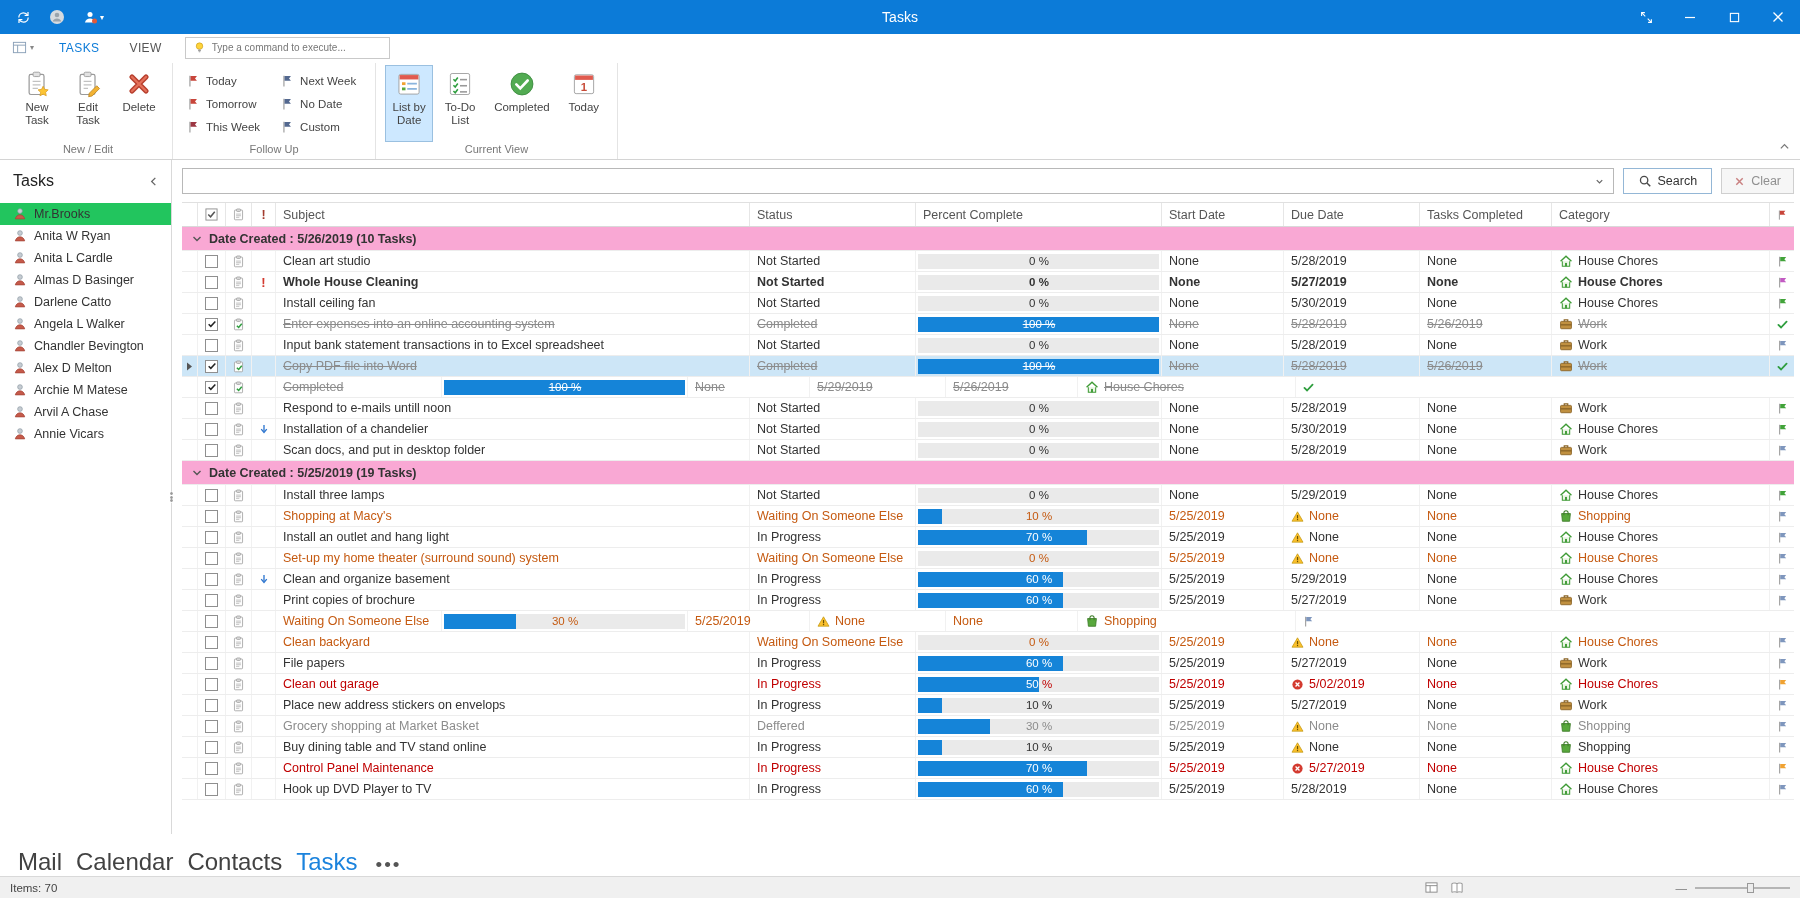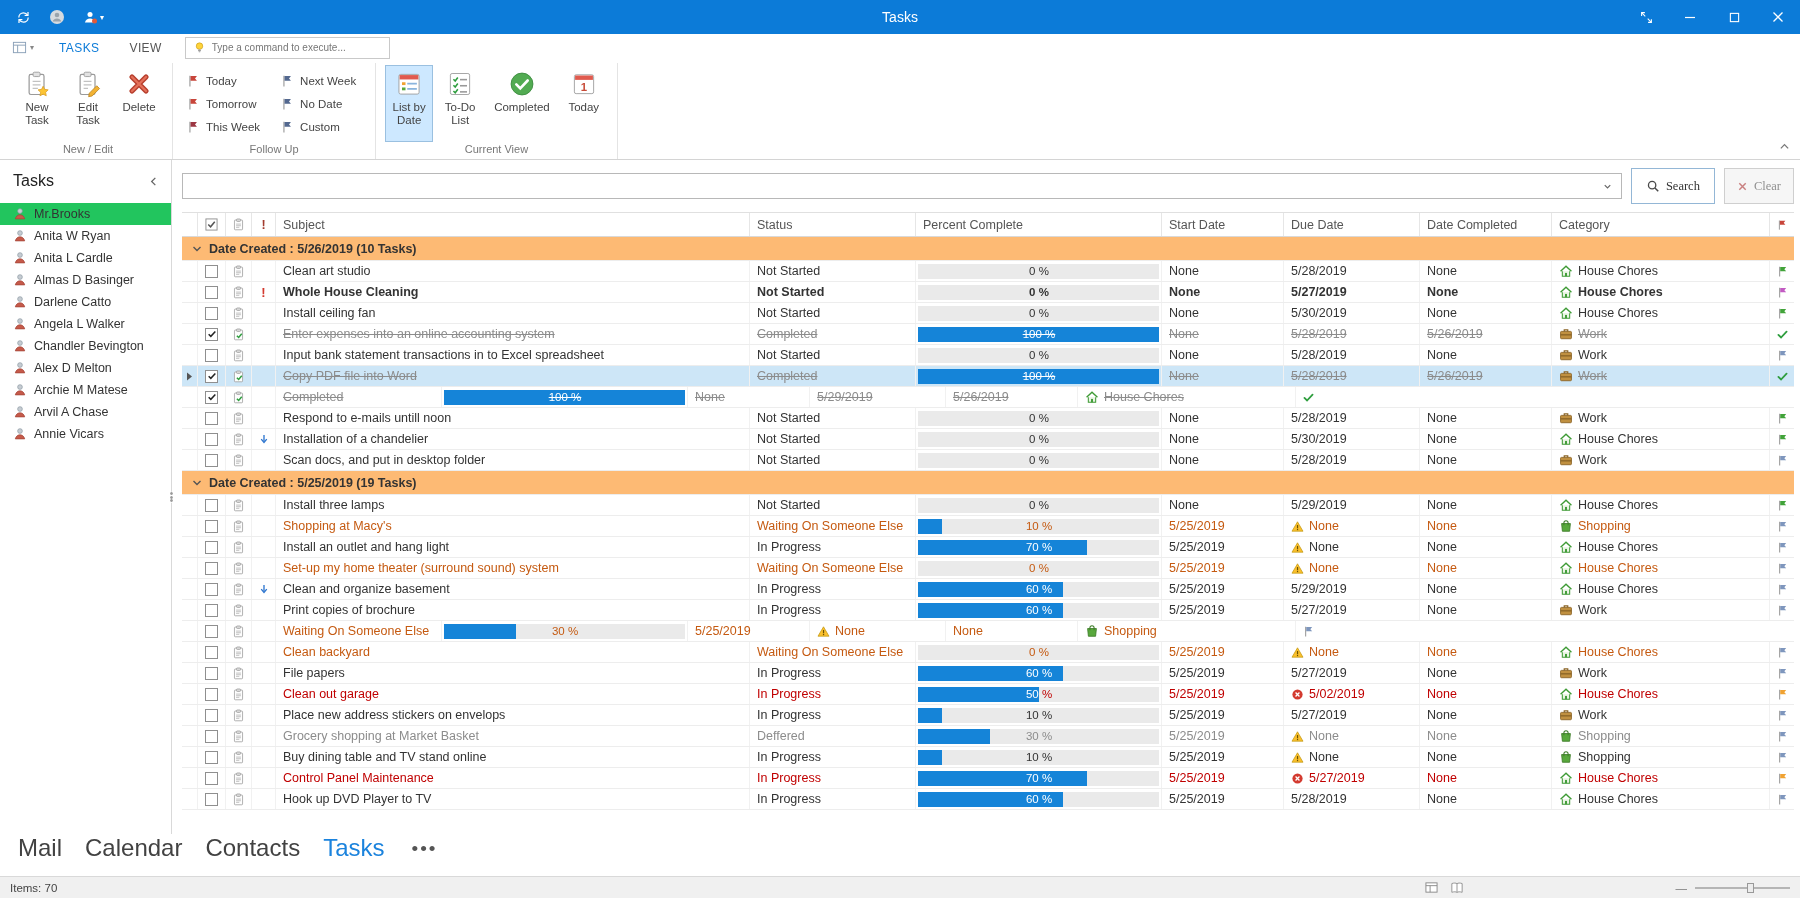--- a/index.html
+++ b/index.html
@@ -44,30 +44,30 @@
 .sidebar-header{display:flex;align-items:center;justify-content:space-between;padding:2px 12px 13px 13px}
 .sb-title{font-size:16px;color:#222}
 .sb-item{display:flex;align-items:center;gap:7px;height:22px;padding-left:13px;font-size:12.5px;color:#333}
 .sb-item.selected{background:#22c55e}
 .grip{position:absolute;left:166px;top:50%;transform:translateY(-50%);color:#999;font-size:10px;line-height:3.5px;width:11px;text-align:center;background:#fff}
 .content{flex:1;min-width:0;display:flex;flex-direction:column;padding:8px 6px 0 10px}
 
 
 .searchrow{display:flex;align-items:center;gap:9px;margin-bottom:8px}
 .searchbox{flex:1;height:26px;border:1px solid #b8b8b8;background:#fff;display:flex;align-items:center;justify-content:flex-end;padding-right:8px}
-.btn{height:36px;display:flex;align-items:center;gap:6px;font-family:Liberation Serif, serif;font-size:12.5px;background:#fff}
+.btn{height:26px;display:flex;align-items:center;gap:6px;font-family:Liberation Sans, sans-serif;font-size:12.5px;background:#fff}
 .search-btn{border:1px solid #94b7d6;padding:0 14px;color:#333}
 .clear-btn{border:1px solid #cfcfcf;background:#f6f6f6;padding:0 12px;color:#909090}
 
 
 .ttable{display:flex;flex-direction:column}
 .thead{display:flex;height:25px;border-top:1px solid #e0e0e0;border-bottom:1px solid #d9d9d9;color:#555}
 .th{display:flex;align-items:center;padding-left:7px;border-right:1px solid #e6e6e6;font-size:12.5px;white-space:nowrap;overflow:hidden}
 .prio-h{color:#a23b2e;font-weight:bold}
-.grow{display:flex;align-items:center;gap:7px;height:24px;border-bottom:1px solid #ededed;font-weight:bold;color:#333;padding-left:10px;background:#fdba74}
+.grow{display:flex;align-items:center;gap:7px;height:24px;border-bottom:1px solid #ededed;font-weight:bold;color:#333;padding-left:10px;background:#f9a8d4}
 .trow{display:flex;height:21px;border-bottom:1px solid #ededed;background:#fff}
 .trow.selected{background:#cde6f7}
 .td{display:flex;align-items:center;gap:5px;padding-left:7px;border-right:1px solid #f1f1f1;white-space:nowrap;overflow:hidden;font-size:12.5px}
 .trow.bold{font-weight:bold}
 .trow.orange{color:#c55a11}
 .trow.red{color:#c00000}
 .trow.gray,.trow.completed{color:#8c8c8c}
 .trow.completed .strike{text-decoration:line-through}
 .cb{width:13px;height:13px;border:1px solid #8f8f8f;background:#fff;display:inline-flex;align-items:center;justify-content:center}
 .col-gutter{flex:0 0 16px;padding-left:0;justify-content:center}
@@ -83,21 +83,21 @@
 .col-cat{flex:0 0 218px}
 .col-flag{flex:0 0 24px;justify-content:center;padding-left:0;border-right:0}
 .ptrack{position:relative;width:242px;height:15px;background:#eaeaea;align-self:center}
 .trow.selected .ptrack{background:#b5d4ec}
 .pfill{position:absolute;left:0;top:0;bottom:0;overflow:hidden;background:#1584d8}
 .ptxt{position:absolute;left:0;top:0;width:242px;height:15px;display:flex;align-items:center;justify-content:center;font-size:11.5px}
 .ptxt.dark{color:inherit}
 .ptxt.light{color:#fff}
 
 
-.navbar{flex:0 0 42px;display:flex;align-items:flex-start;gap:23px;padding-left:18px}
+.navbar{flex:0 0 42px;display:flex;align-items:flex-end;gap:14px;padding-left:18px}
 .nav-item{font-size:24px;color:#424242}
 .nav-item.active{color:#1b83dd}
 .nav-more{color:#555;font-size:19px;letter-spacing:2px;padding-top:4px;margin-left:4px}
 .statusbar{flex:0 0 22px;background:#f0f0f0;border-top:1px solid #d9d9d9;display:flex;align-items:center;padding:0 10px;font-size:11.5px;color:#444}
 .sb-right{margin-left:auto;display:flex;align-items:center;gap:12px}
 .zoomwrap{display:flex;align-items:center;gap:8px;margin-left:200px;color:#777}
 .zoomtrack{width:95px;height:2px;background:#b5b5b5;position:relative}
 .zoomthumb{position:absolute;right:36px;top:-4px;width:7px;height:10px;background:#ececec;border:1px solid #999}
 </style>
 </head>
@@ -519,21 +519,21 @@
         <div class="th col-pct" style="padding-left:7px">
             <span>Percent Complete</span>
           </div>
         <div class="th col-start">
             <span>Start Date</span>
           </div>
         <div class="th col-due">
             <span>Due Date</span>
           </div>
         <div class="th col-comp">
-            <span>Date Completed</span>
+            <span>Tasks Completed</span>
           </div>
         <div class="th col-cat">
             <span>Category</span>
           </div>
         <div class="th col-flag">
           <span class="icon">
             <svg viewBox="0 0 16 16" width="12" height="12">
                 <path d="M4.5 2v12.2" stroke="#999" stroke-width="1.3" fill="none"></path>
                 <path d="M5.2 2.4h7.3l-2.2 2.7 2.2 2.7H5.2z" fill="#c8453a"></path>
               </svg>

